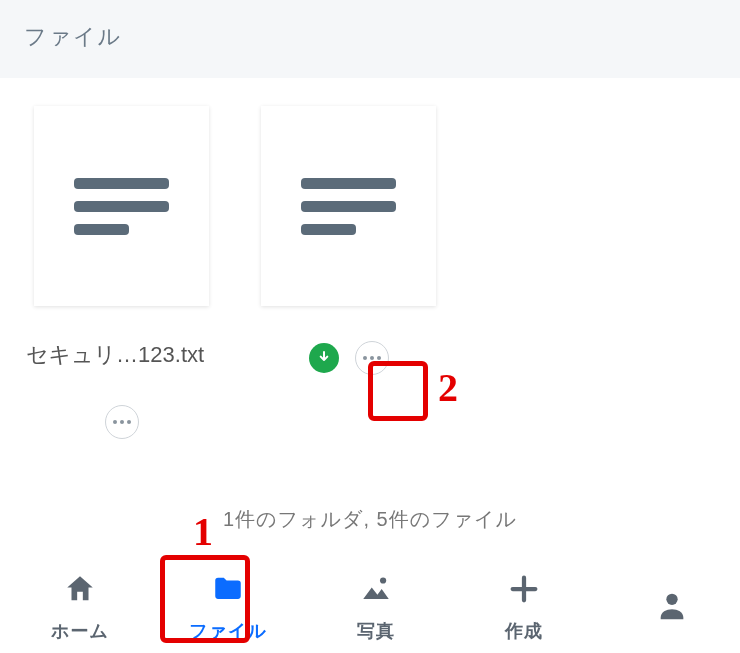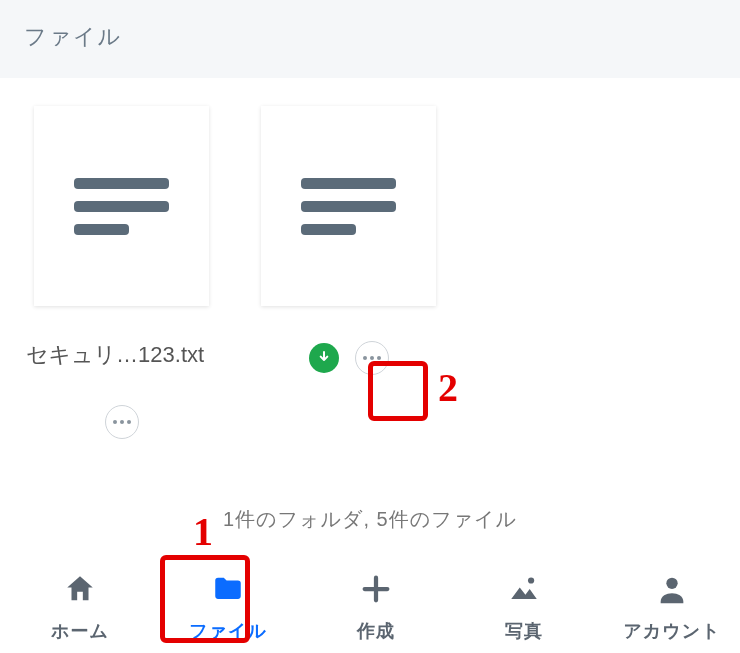--- a/index.html
+++ b/index.html
@@ -188,41 +188,40 @@
     <span>
       <svg viewBox="0 0 24 24">
           <path fill="currentColor" d="M3 6a2 2 0 012-2h4l2 2h8a2 2 0 012 2v9a2 2 0 01-2 2H5a2 2 0 01-2-2V6z"></path>
         </svg>
     </span>
     <span class="lbl">ファイル</span>
   </div>
   <div class="tab">
     <span>
       <svg viewBox="0 0 24 24">
-          <path fill="none" stroke="currentColor" stroke-width="3" stroke-linecap="round" d="M12 4v16M4 12h16"></path>
-        </svg>
-    </span>
-    <span class="lbl">作成</span>
-  </div>
-  <div class="tab">
-    <span>
-      <svg viewBox="0 0 24 24">
           <path fill="currentColor" d="M3 19l6-8 4 5 3-4 5 7H3z"></path>
           <circle fill="currentColor" cx="17" cy="6" r="2.2"></circle>
         </svg>
     </span>
     <span class="lbl">写真</span>
   </div>
   <div class="tab">
     <span>
       <svg viewBox="0 0 24 24">
+          <path fill="none" stroke="currentColor" stroke-width="3" stroke-linecap="round" d="M12 4v16M4 12h16"></path>
+        </svg>
+    </span>
+    <span class="lbl">作成</span>
+  </div>
+  <div class="tab">
+    <span>
+      <svg viewBox="0 0 24 24">
           <circle fill="currentColor" cx="12" cy="8" r="4"></circle>
           <path fill="currentColor" d="M4 21c0-4 4-6 8-6s8 2 8 6v1H4v-1z"></path>
         </svg>
     </span>
-    <span class="lbl">アカウント</span>
   </div>
 </div>
 
 <div class="hl hl1"></div>
 <div class="hl-num hl1n">1</div>
 <div class="hl hl2"></div>
 <div class="hl-num hl2n">2</div>
 
 </body></html>

